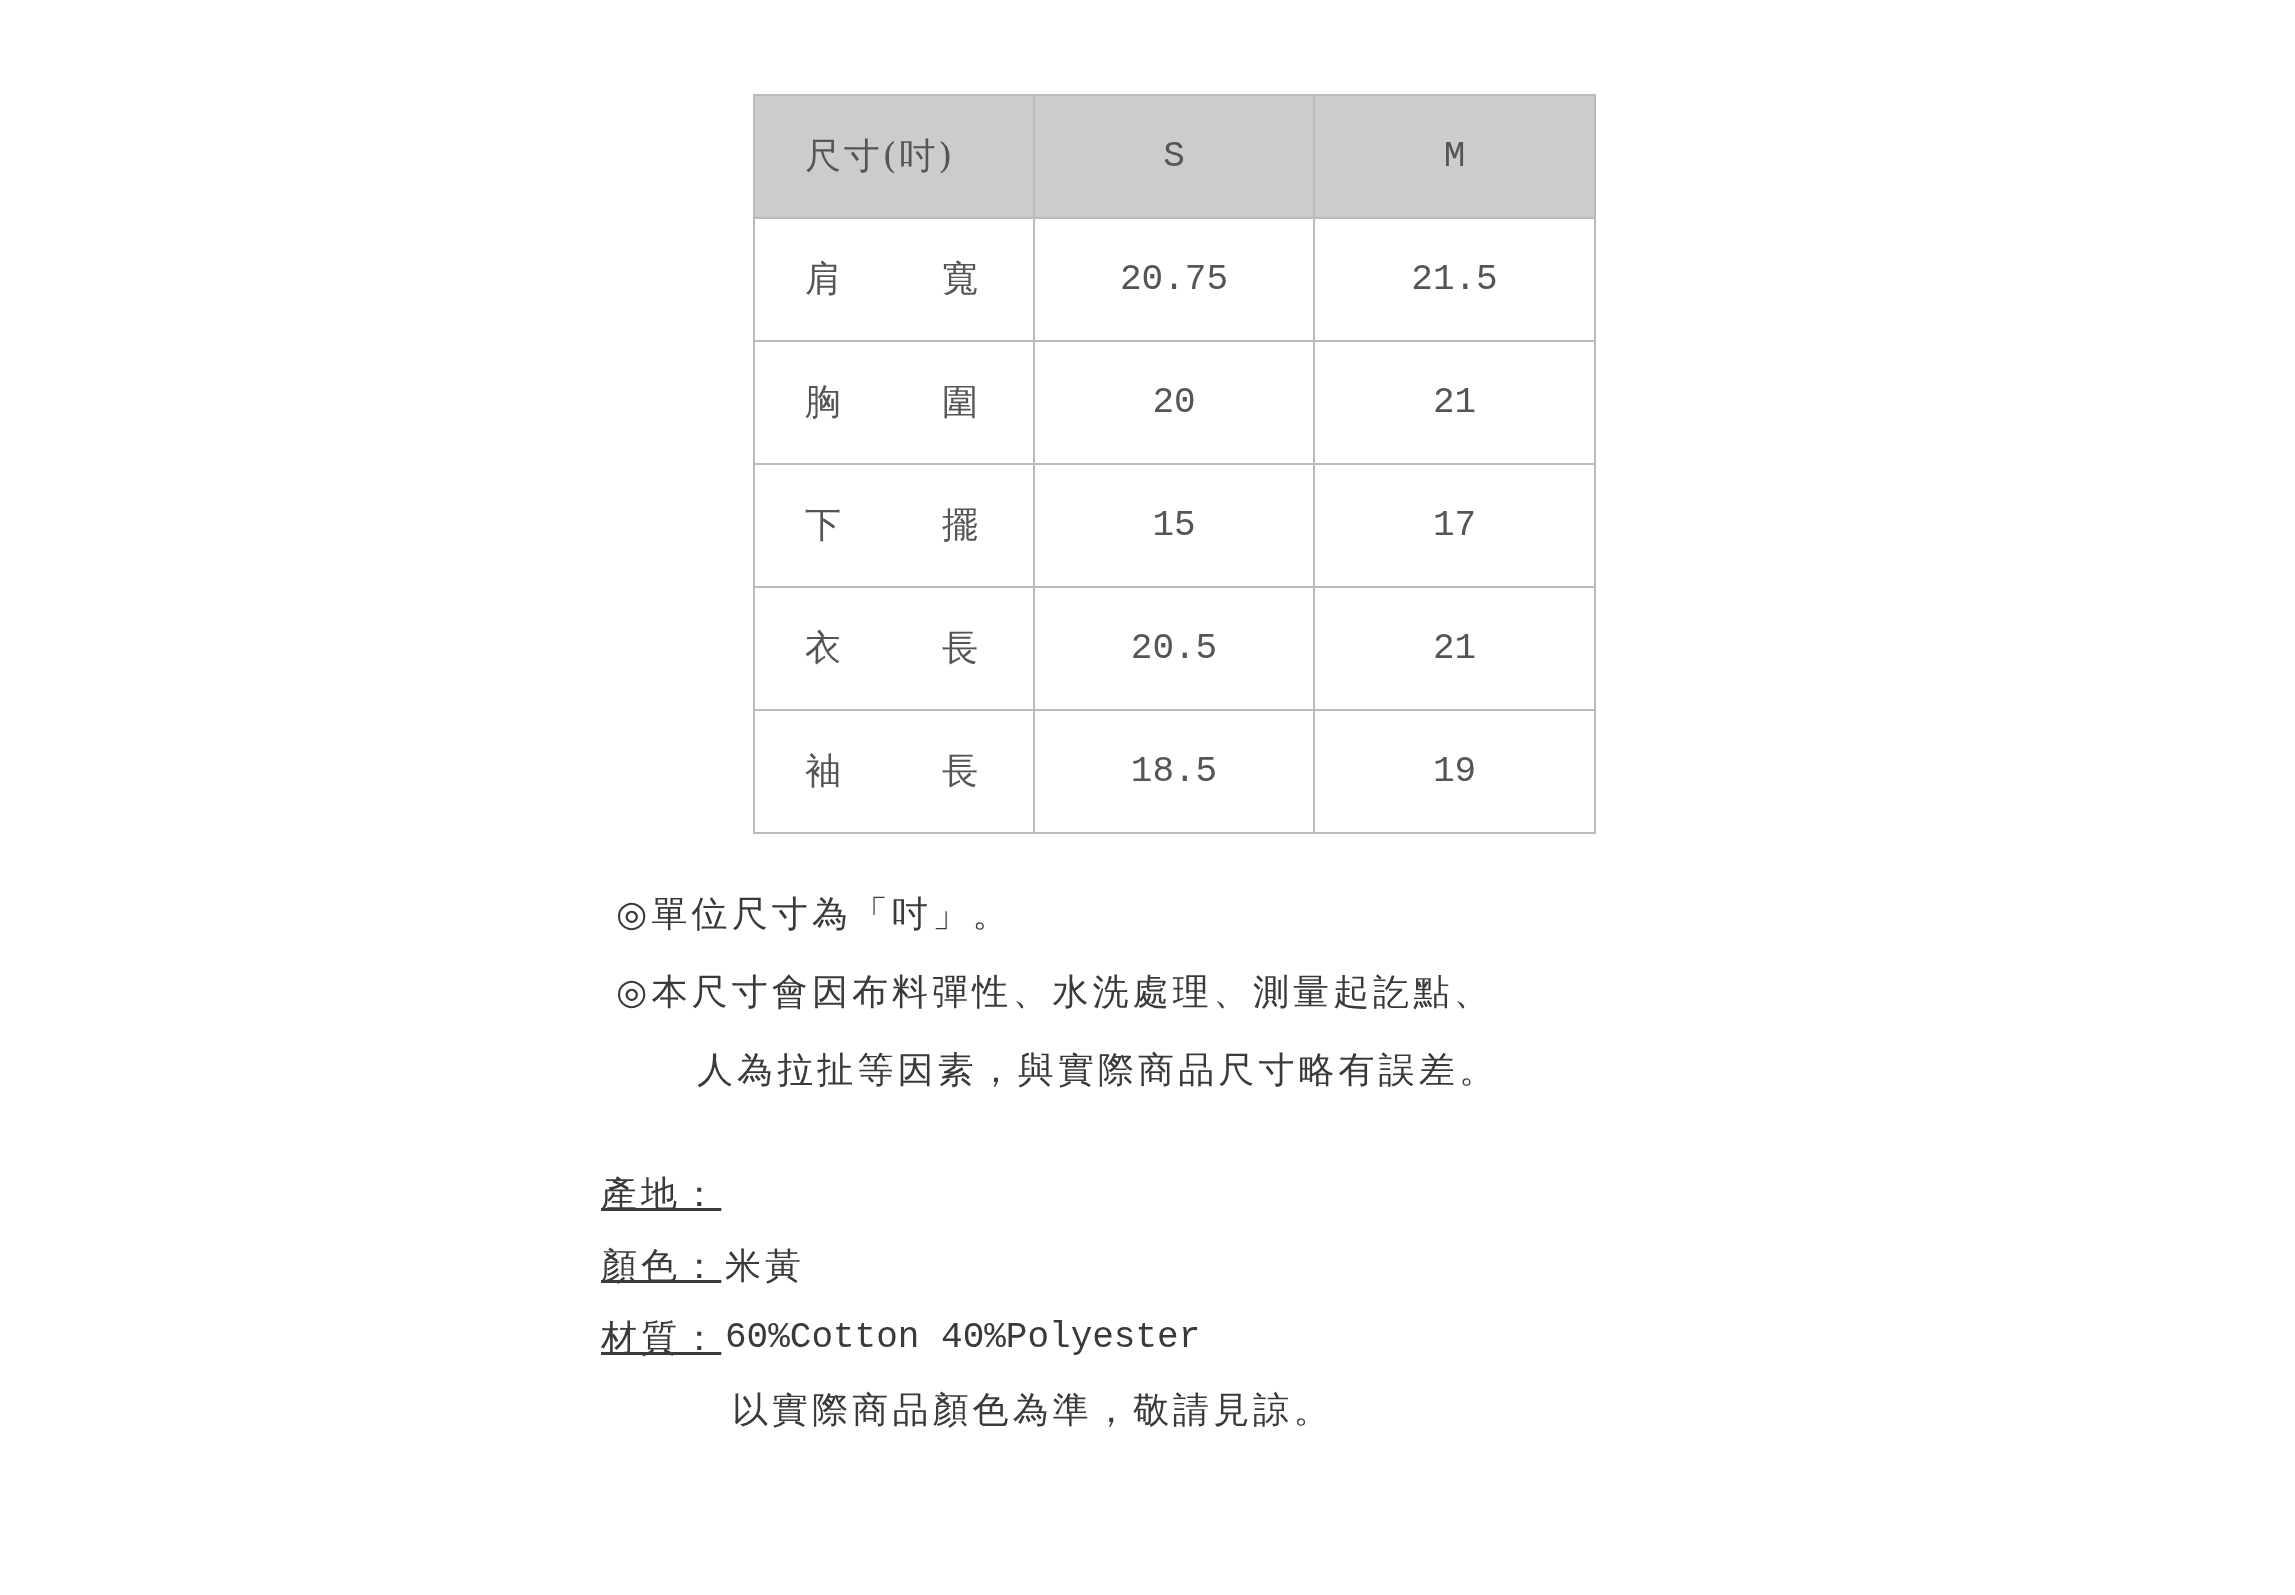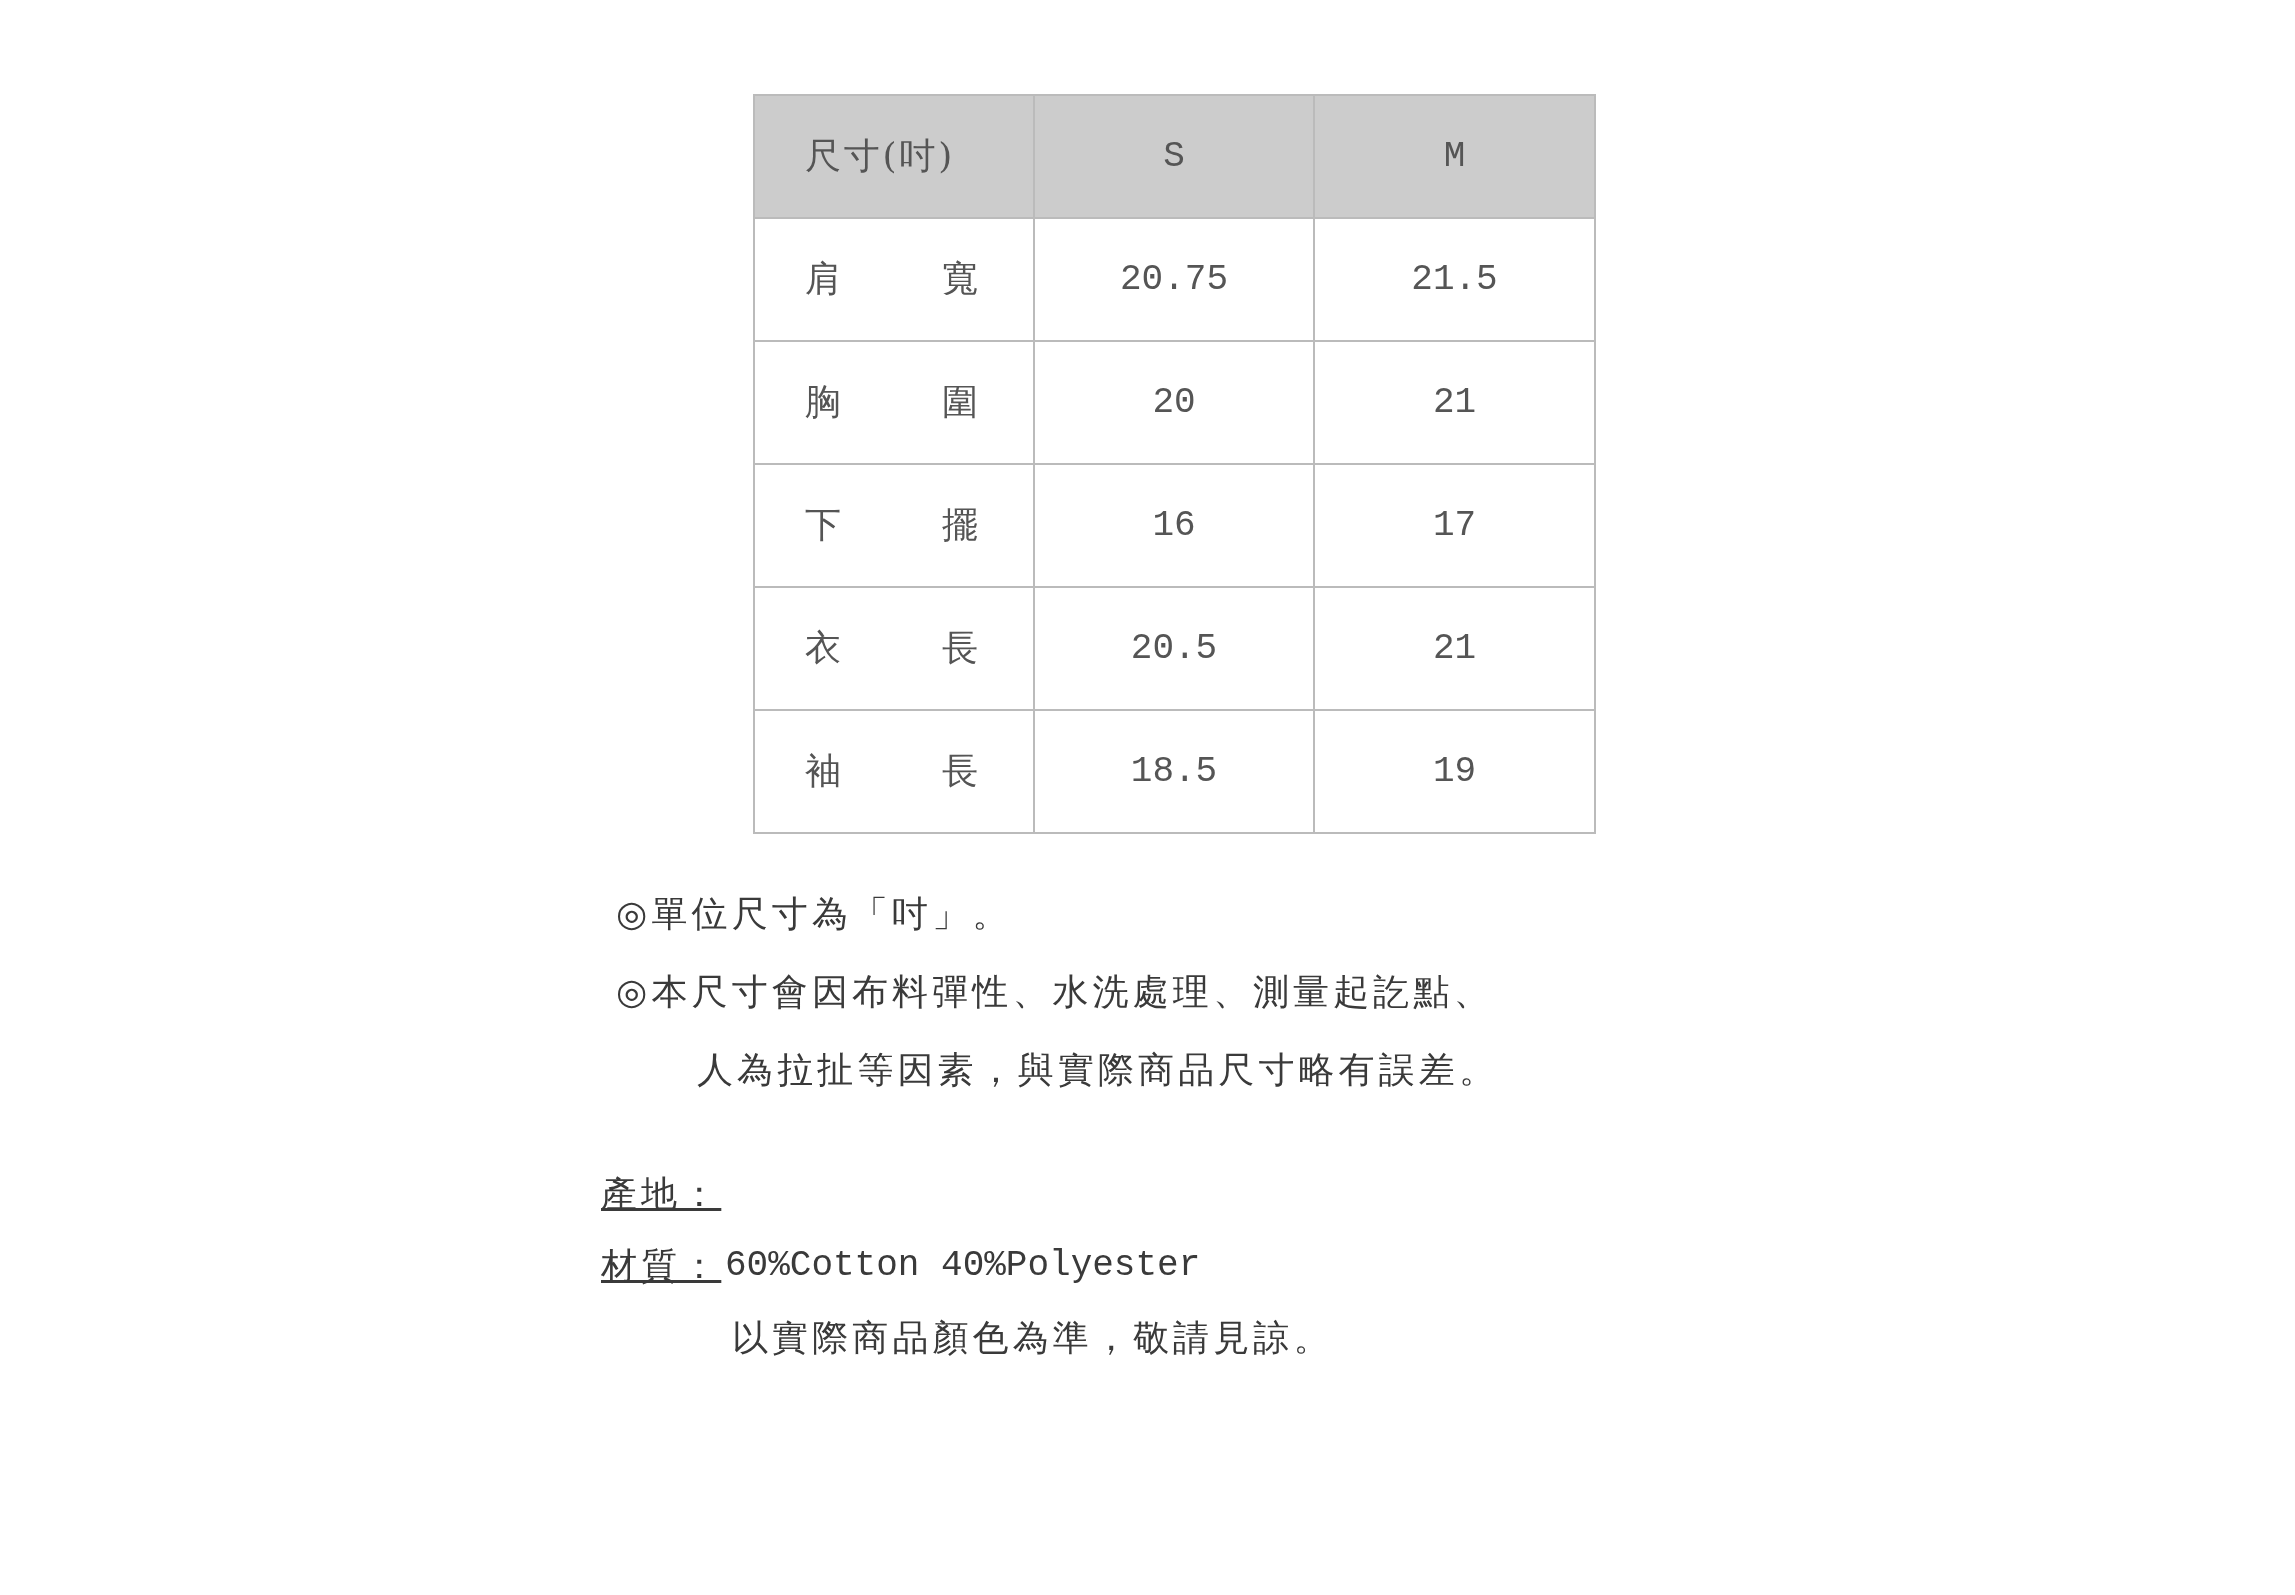--- a/index.html
+++ b/index.html
@@ -65,21 +65,21 @@
       <td class="num">20</td>
       <td class="num">21</td>
     </tr>
     <tr>
       <td>
           <div class="lbl">
             <span>下</span>
             <span>擺</span>
           </div>
         </td>
-      <td class="num">16</td>
+      <td class="num">15</td>
       <td class="num">17</td>
     </tr>
     <tr>
       <td>
           <div class="lbl">
             <span>衣</span>
             <span>長</span>
           </div>
         </td>
       <td class="num">20.5</td>
@@ -102,20 +102,24 @@
   <div class="line">◎單位尺寸為「吋」。</div>
   <div class="line">◎本尺寸會因布料彈性、水洗處理、測量起訖點、</div>
   <div class="line indent">人為拉扯等因素，與實際商品尺寸略有誤差。</div>
 </div>
 
 <div class="info">
   <div class="row">
     <span class="key">產地：</span>
   </div>
   <div class="row">
+    <span class="key">顏色：</span>
+    <span class="val">米黃</span>
+  </div>
+  <div class="row">
     <span class="key">材質：</span>
     <span class="val latin">60%Cotton 40%Polyester</span>
   </div>
   <div class="row cont">
     <span class="val">以實際商品顏色為準，敬請見諒。</span>
   </div>
 </div>
 
 
 </body></html>

